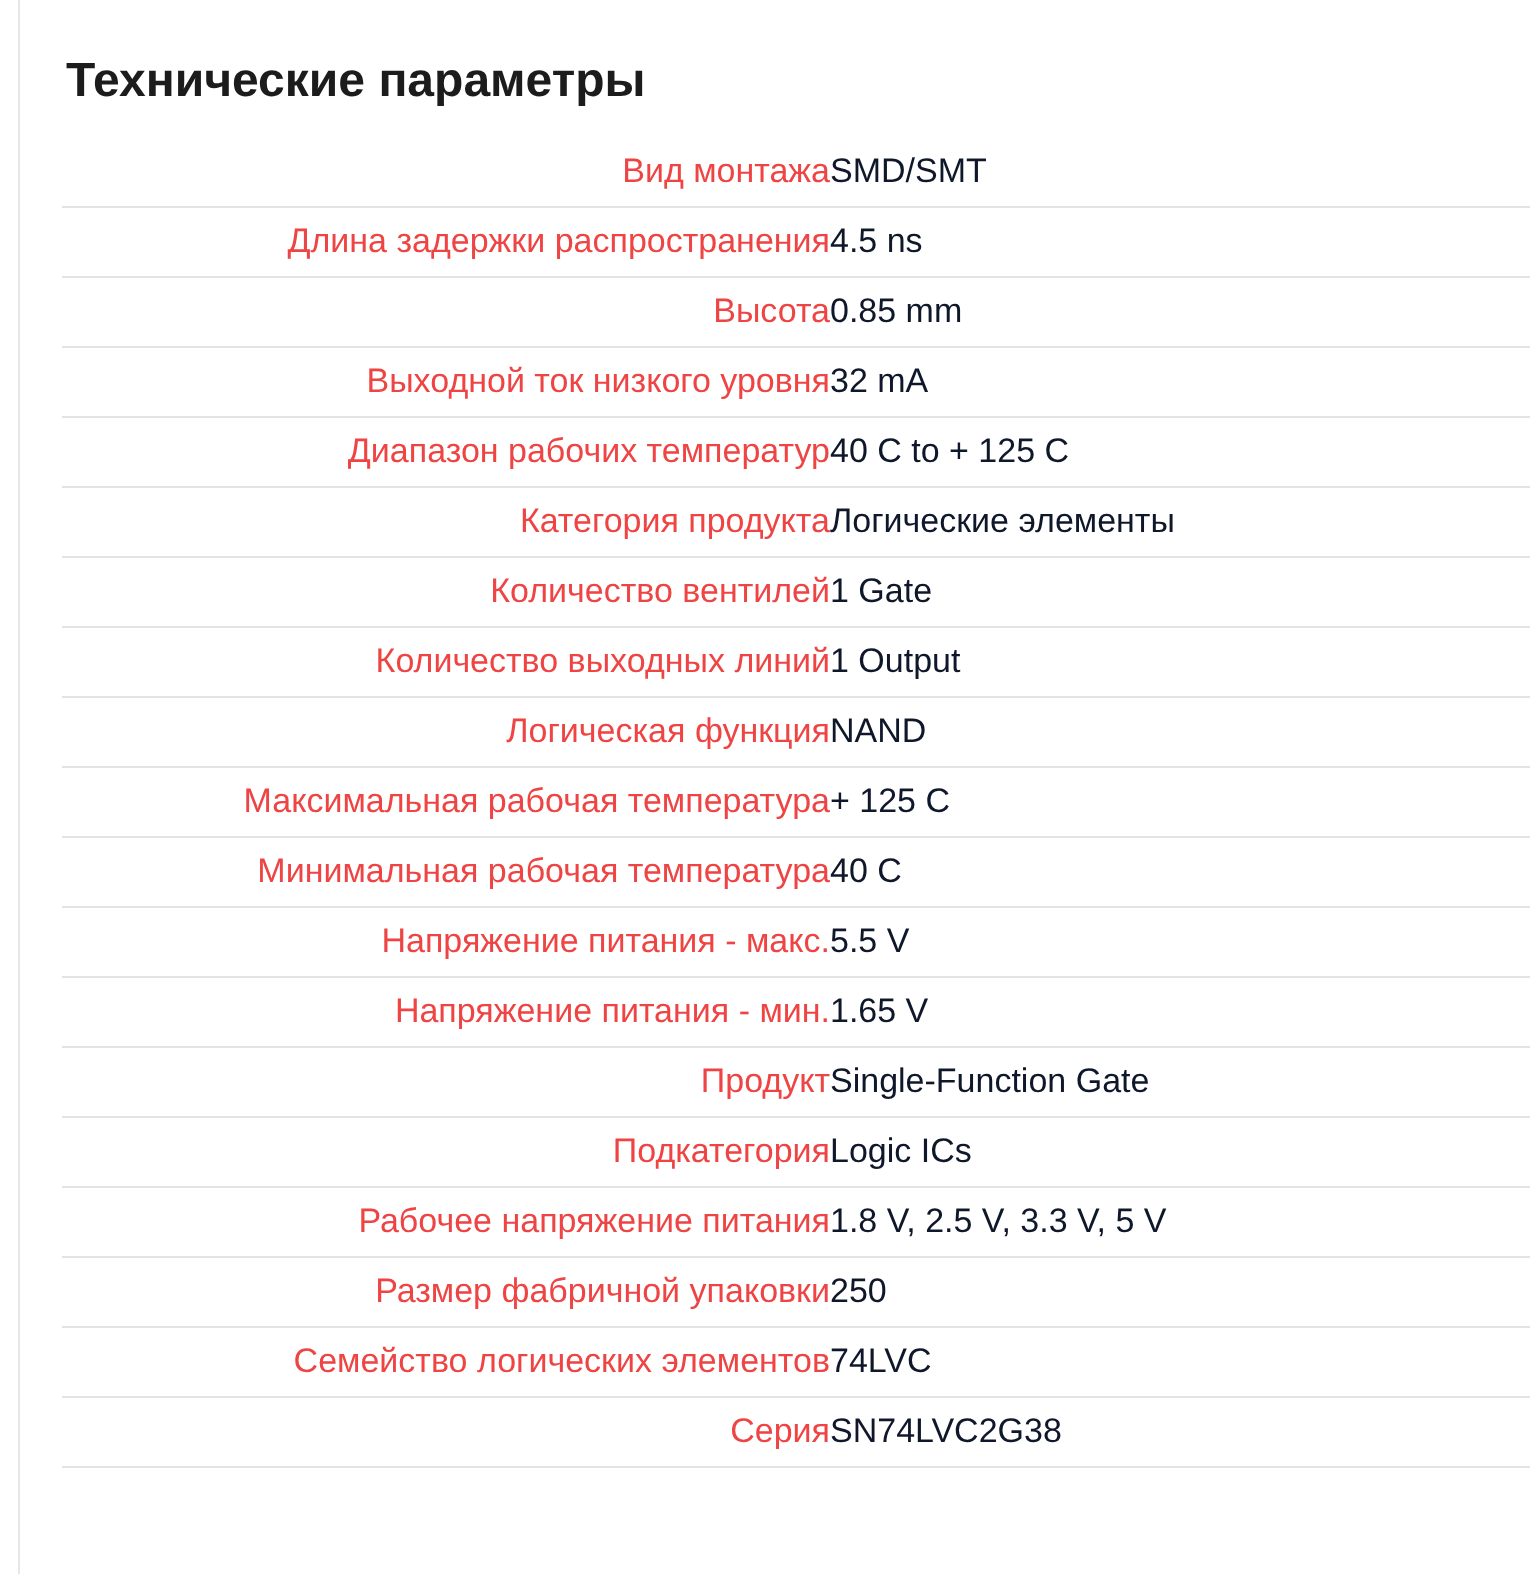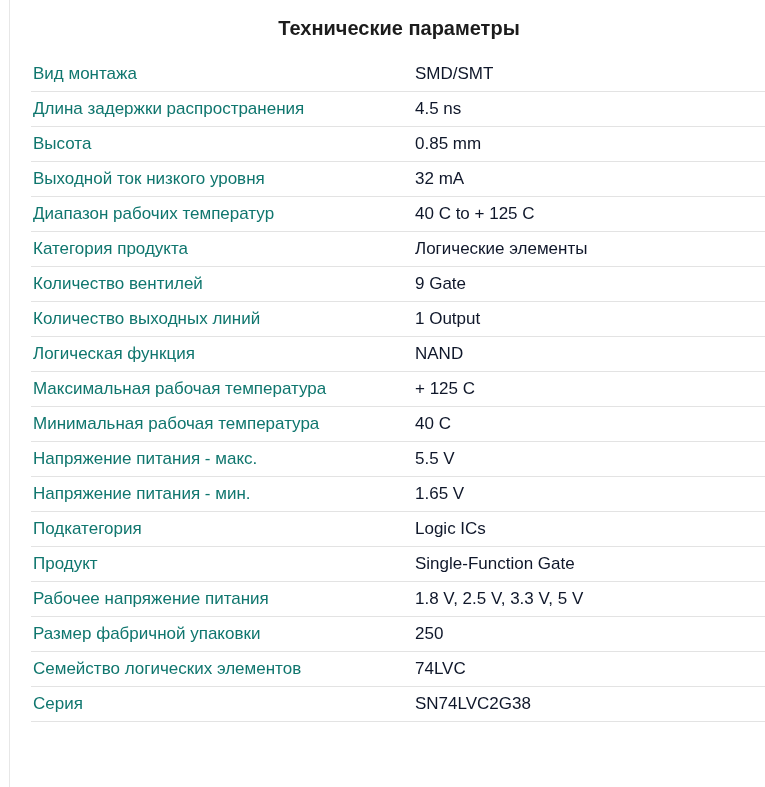--- a/index.html
+++ b/index.html
@@ -22,46 +22,46 @@
     height: 100%;
     width: 1px;
     background: #e7e7e7;
   }
   .content {
     margin-left: 31px;
     margin-right: 0;
     padding-top: 14px;
   }
   .title {
-    margin: 0 0 0 2px;
-    font-size: 20px;
+    margin: 12px 0 0 2px;
+    font-size: 24px;
     line-height: 29px;
     font-weight: 700;
     color: #1c1c1c;
-    text-align: center;
   }
   .spec-table {
     width: 100%;
     border-collapse: collapse;
     table-layout: fixed;
     margin-top: 14px;
   }
   .spec-table td {
     height: 34px;
     border-bottom: 1px solid #e3e3e3;
     font-size: 17px;
     padding: 0;
     vertical-align: middle;
     white-space: nowrap;
     overflow: hidden;
   }
   td.label {
-    color: #0f766e;
+    color: #ef4444;
     width: 382px;
     padding-left: 2px;
+    text-align: right;
   }
   td.value {
     color: #0f172a;
   }
 </style>
 </head>
 <body>
 
 <div class="page">
   <div class="left-rule"></div>
@@ -95,21 +95,21 @@
   </tr>
 
 
   <tr class="spec-row">
     <td class="label">Категория продукта</td>
     <td class="value">Логические элементы</td>
   </tr>
 
   <tr class="spec-row">
     <td class="label">Количество вентилей</td>
-    <td class="value">9 Gate</td>
+    <td class="value">1 Gate</td>
   </tr>
 
 
   <tr class="spec-row">
     <td class="label">Количество выходных линий</td>
     <td class="value">1 Output</td>
   </tr>
 
   <tr class="spec-row">
     <td class="label">Логическая функция</td>
@@ -130,27 +130,27 @@
     <td class="label">Напряжение питания - макс.</td>
     <td class="value">5.5 V</td>
   </tr>
 
   <tr class="spec-row">
     <td class="label">Напряжение питания - мин.</td>
     <td class="value">1.65 V</td>
   </tr>
 
   <tr class="spec-row">
-    <td class="label">Подкатегория</td>
-    <td class="value">Logic ICs</td>
+    <td class="label">Продукт</td>
+    <td class="value">Single-Function Gate</td>
   </tr>
 
   <tr class="spec-row">
-    <td class="label">Продукт</td>
-    <td class="value">Single-Function Gate</td>
+    <td class="label">Подкатегория</td>
+    <td class="value">Logic ICs</td>
   </tr>
 
   <tr class="spec-row">
     <td class="label">Рабочее напряжение питания</td>
     <td class="value">1.8 V, 2.5 V, 3.3 V, 5 V</td>
   </tr>
 
   <tr class="spec-row">
     <td class="label">Размер фабричной упаковки</td>
     <td class="value">250</td>

